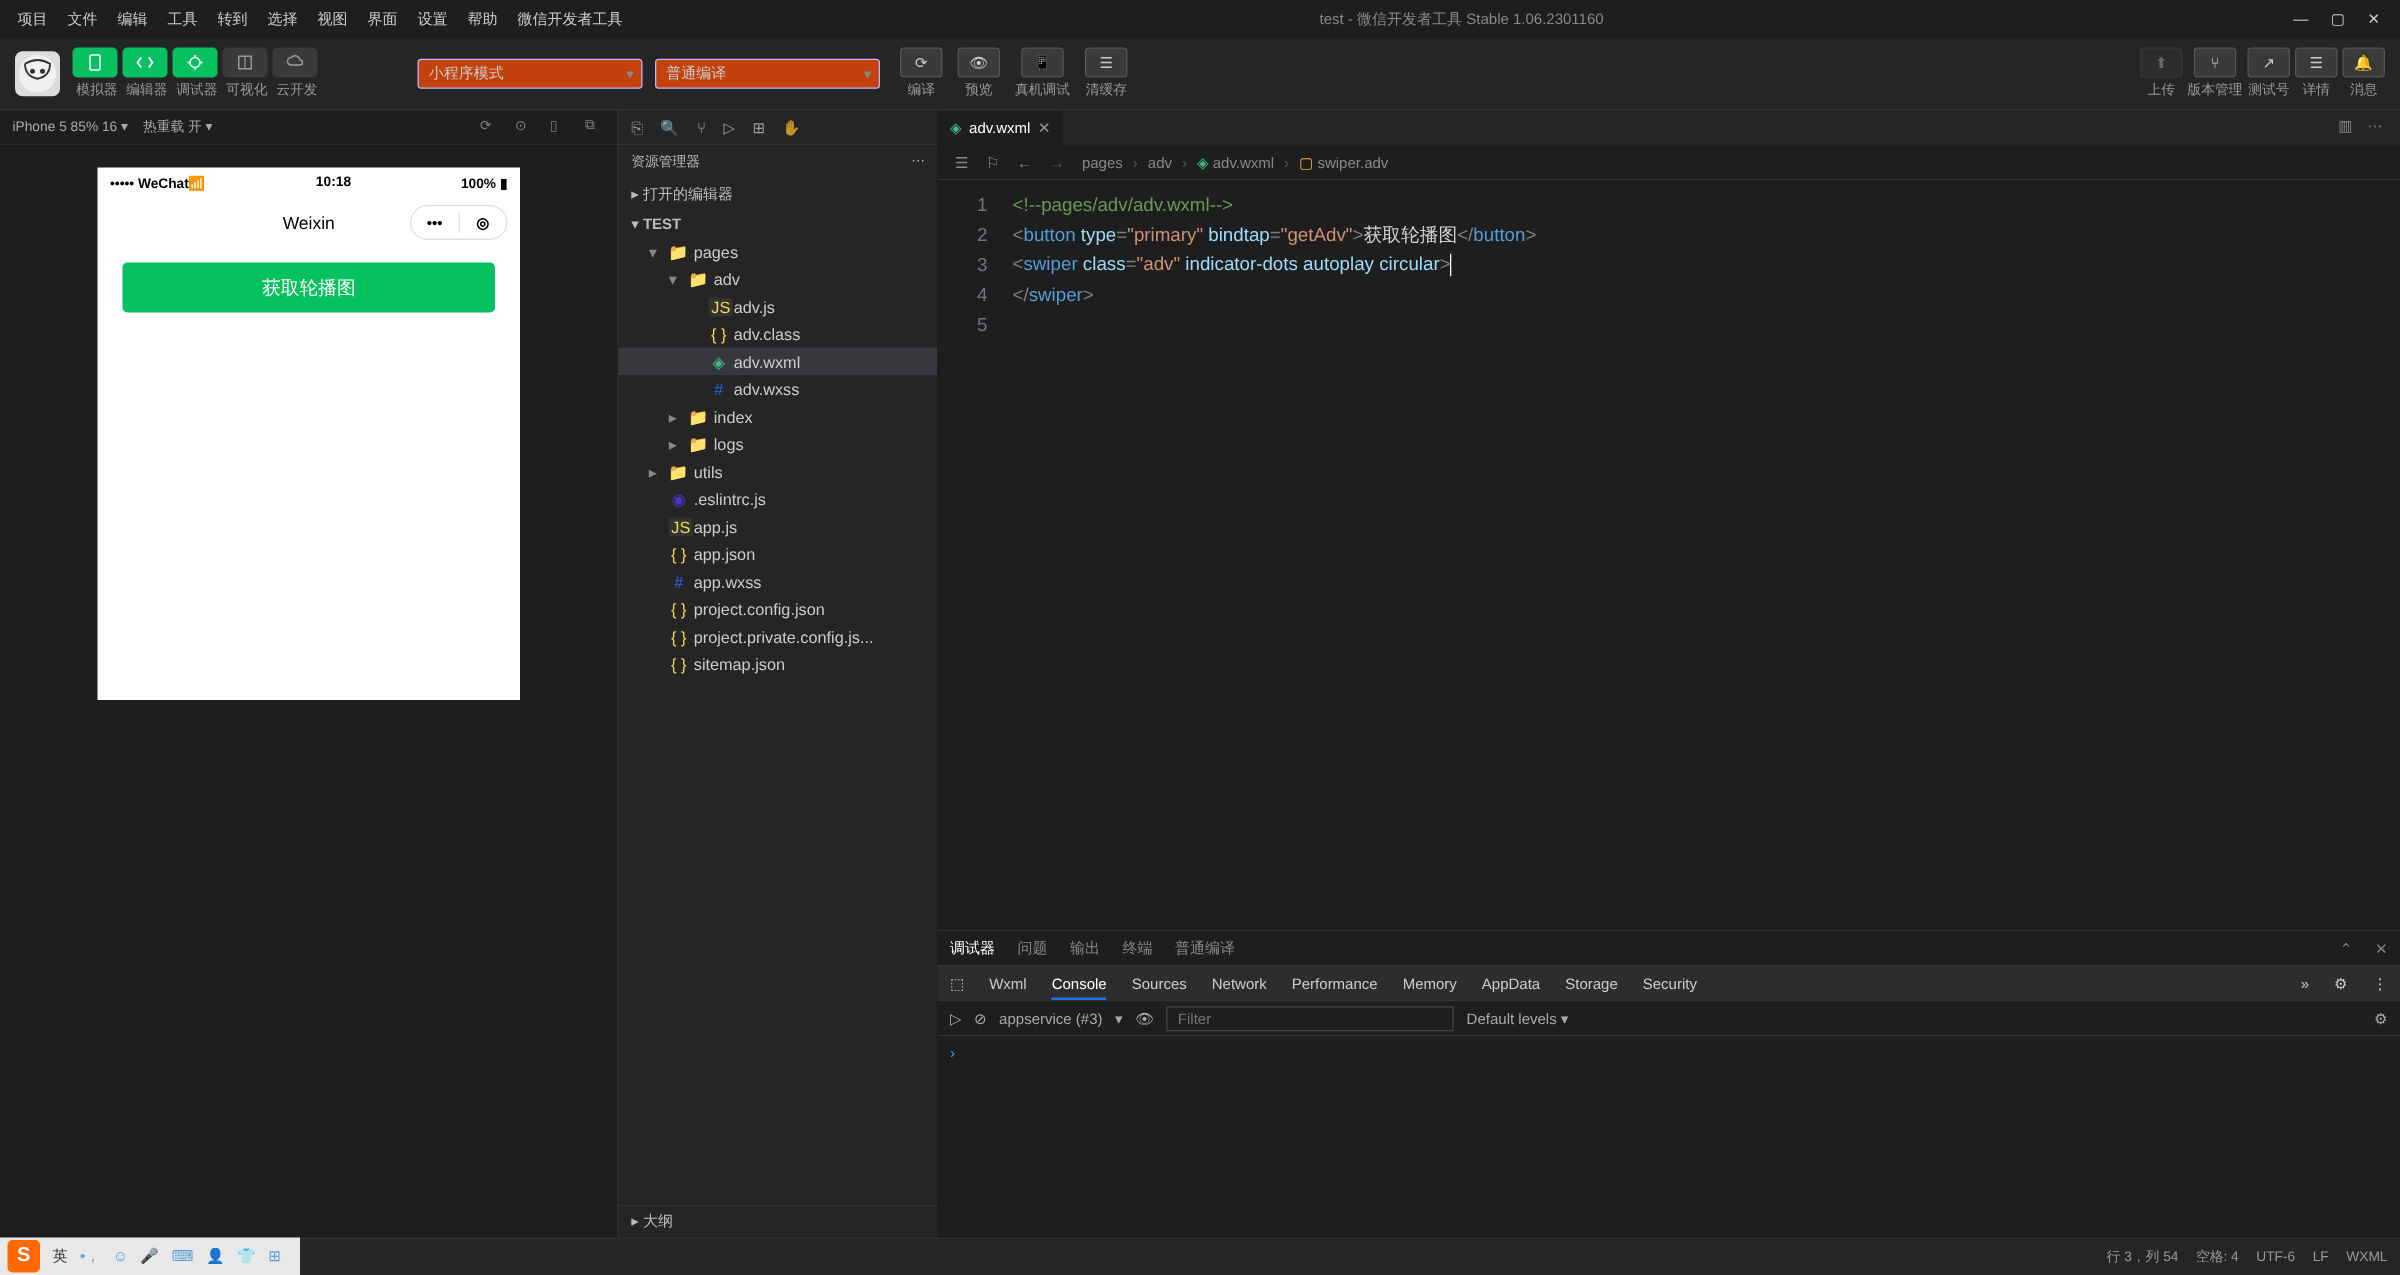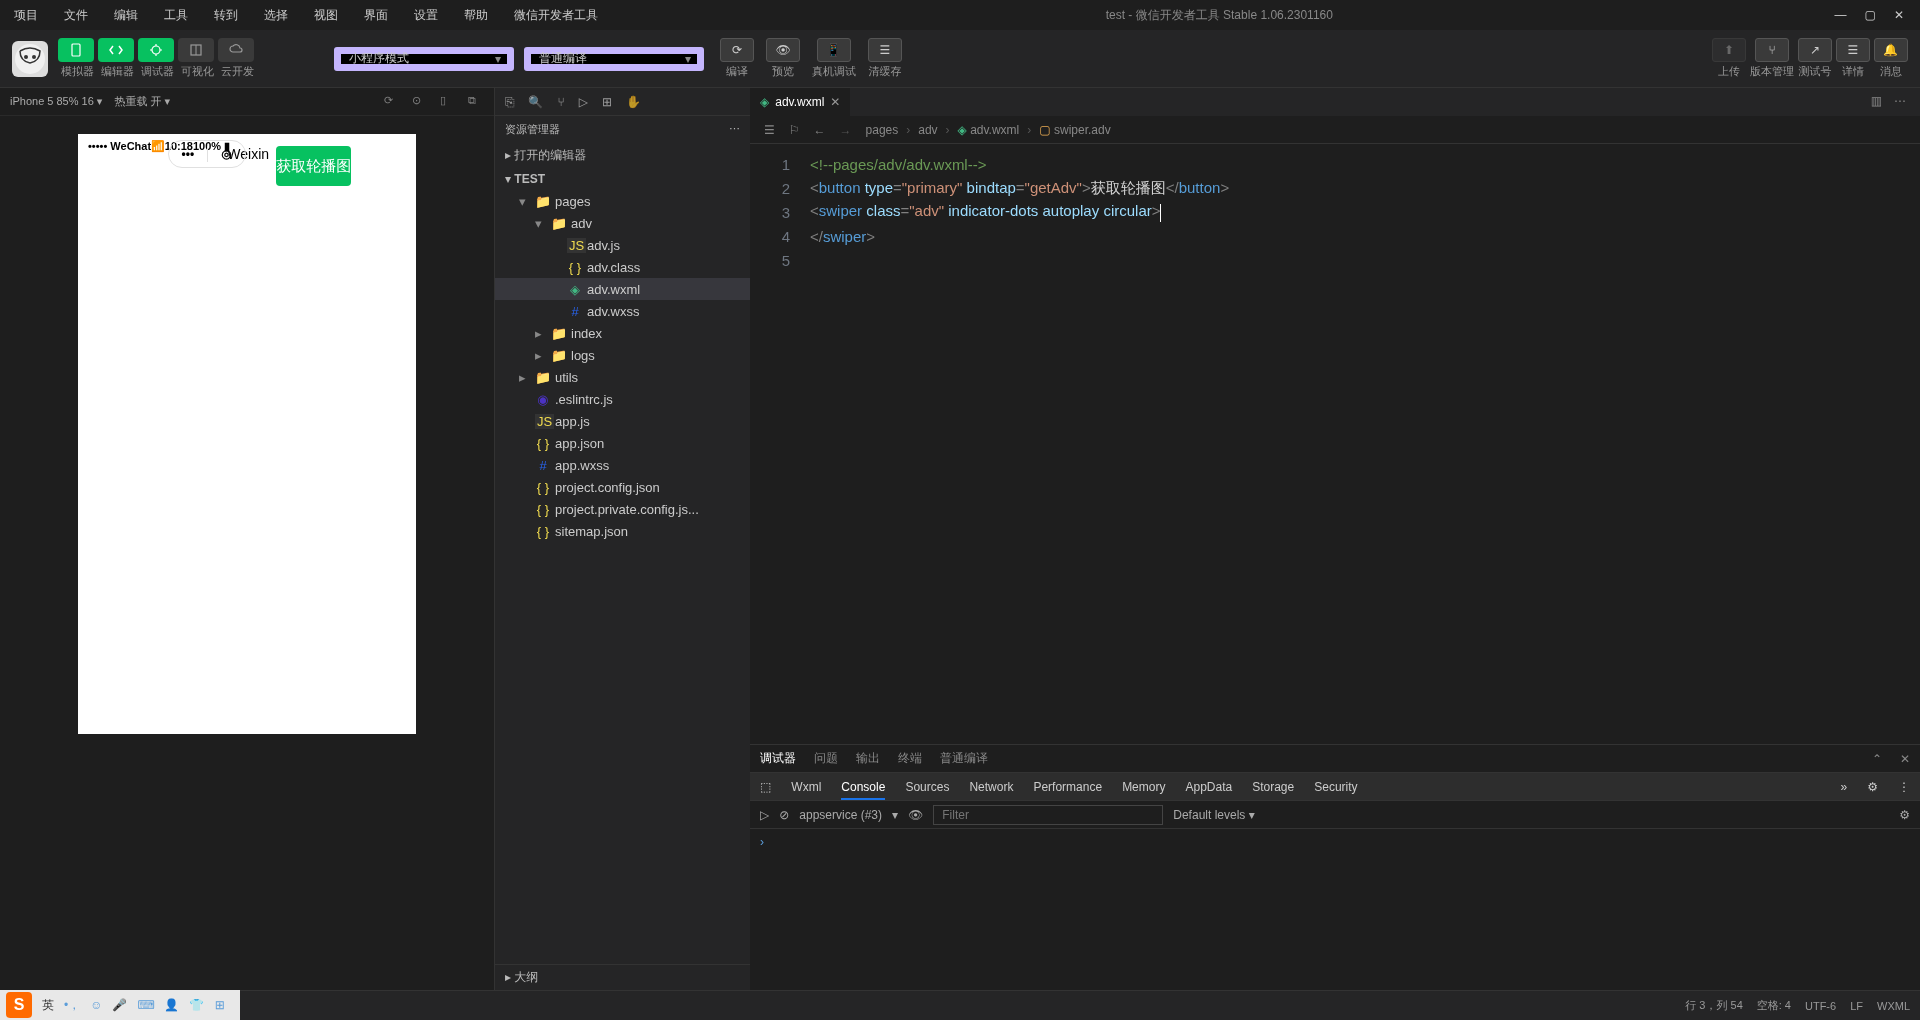--- a/index.html
+++ b/index.html
@@ -1,42 +1,42 @@
 <!DOCTYPE html>
 <html><head>
 <meta charset="utf-8">
 <style>
 *{margin:0;padding:0;box-sizing:border-box;font-family:"Microsoft YaHei",Arial,sans-serif;user-select:none}
 body{background:#1e1e1e;color:#ccc;font-size:12px;overflow:hidden;width:1920px;height:1020px}
 .menubar{height:30px;background:#1e1e1e;display:flex;align-items:center;padding:0 8px;color:#ccc}
-.menubar .menu{display:flex;gap:14px}
+.menubar .menu{display:flex;gap:4px}
 .menubar .menu span{padding:4px 6px;cursor:pointer}
 .menubar .title{flex:1;text-align:center;color:#888}
 .menubar .window-controls{display:flex;gap:18px;padding-right:8px}
 .toolbar{height:58px;background:#252526;display:flex;align-items:center;padding:0 12px;gap:10px;border-bottom:1px solid #333}
 .avatar{width:36px;height:36px;background:#ddd;border-radius:6px;display:flex;align-items:center;justify-content:center;overflow:hidden}
 .avatar svg{width:32px;height:32px}
 .toolbar-group{display:flex;flex-direction:column;align-items:center;gap:2px}
 .btn-row{display:flex;gap:4px}
 .btn{width:36px;height:24px;background:#07c160;border-radius:4px;display:flex;align-items:center;justify-content:center;cursor:pointer}
 .btn.gray{background:#3a3a3a}
 .label-row{display:flex;gap:4px;font-size:11px;color:#999}
 .label-row span{width:36px;text-align:right}
-.select{background:#000000;border:7px solid #c4b5fd;border-radius:3px;padding:3px 24px 3px 8px;color:#ccc;font-size:12px;position:relative;cursor:pointer;height:24px;display:flex;align-items:center}
+.select{background:#c2410c;border:1px solid #c4b5fd;border-radius:3px;padding:3px 24px 3px 8px;color:#ccc;font-size:12px;position:relative;cursor:pointer;height:24px;display:flex;align-items:center}
 .select::after{content:"▾";position:absolute;right:6px;color:#888}
 .toolbar-right{display:flex;gap:4px;margin-left:auto}
 .icon-btn{display:flex;flex-direction:column;align-items:center;gap:2px;cursor:pointer}
 .icon-btn .ic{width:34px;height:24px;background:#3a3a3a;border-radius:3px;display:flex;align-items:center;justify-content:center;border:1px solid #555}
 .icon-btn .txt{font-size:11px;color:#999}
 .main{display:flex;height:calc(100% - 118px)}
 .simulator{width:494px;background:#1e1e1e;display:flex;flex-direction:column}
 .sim-top{height:28px;display:flex;align-items:center;padding:0 10px;gap:12px;color:#aaa;font-size:11px;border-bottom:1px solid #2a2a2a}
 .sim-top .spacer{flex:1}
 .sim-ic{width:16px;height:16px;opacity:.7;cursor:pointer}
-.phone{width:338px;height:600px;background:#fff;margin:18px auto 0;border-radius:0;display:flex;flex-direction:row}
+.phone{width:338px;height:426px;background:#fff;margin:18px auto 0;border-radius:0;display:flex;flex-direction:column}
 .status-bar{height:24px;display:flex;align-items:center;justify-content:space-between;padding:0 10px;font-size:11px;color:#000;font-weight:bold}
 .nav-bar{height:40px;display:flex;align-items:center;padding:0 8px;position:relative}
 .nav-title{position:absolute;left:50%;transform:translateX(-50%);color:#000;font-size:14px}
 .capsule{position:absolute;right:10px;width:78px;height:28px;border:1px solid #e0e0e0;border-radius:14px;display:flex;align-items:center}
 .capsule span{flex:1;text-align:center;color:#000;font-weight:bold}
 .capsule .div{width:1px;height:16px;background:#e0e0e0}
 .green-btn{margin:12px 20px;background:#07c160;color:#fff;height:40px;display:flex;align-items:center;justify-content:center;border-radius:4px;font-size:15px;font-weight:500}
 .explorer{width:256px;background:#252526;display:flex;flex-direction:column;border-left:1px solid #333}
 .exp-icons{height:28px;display:flex;align-items:center;gap:14px;padding:0 10px;border-bottom:1px solid #333}
 .exp-icons span{opacity:.7;cursor:pointer}

